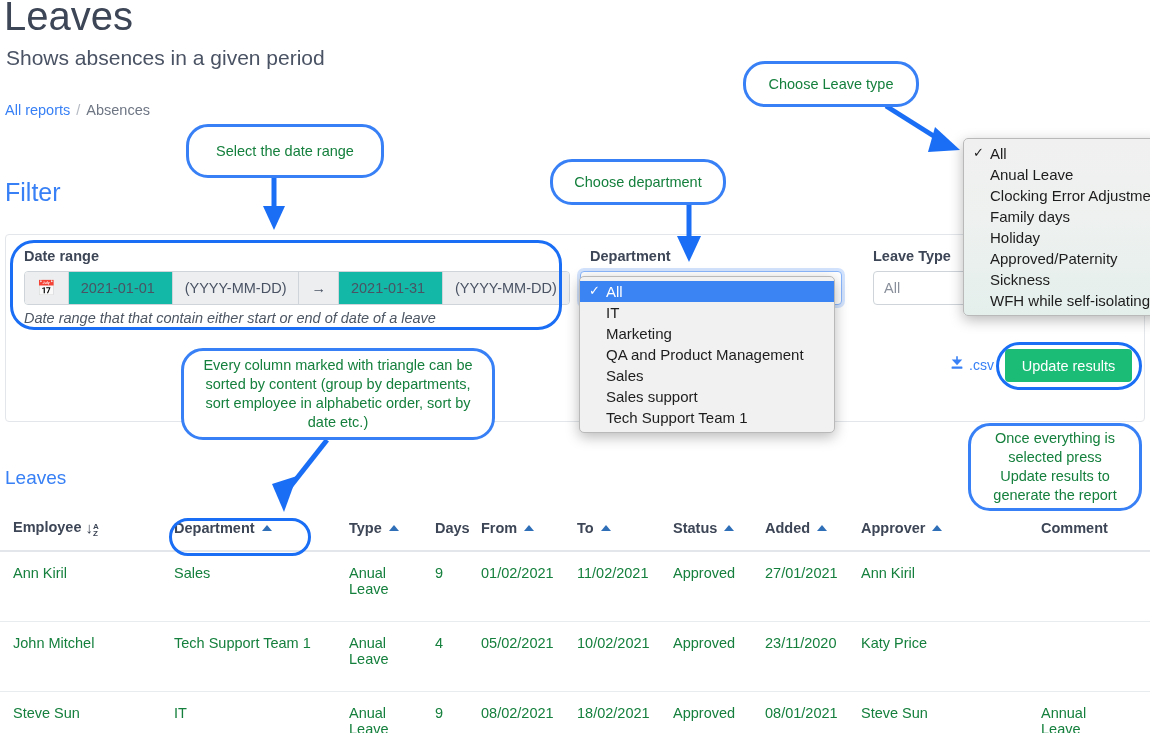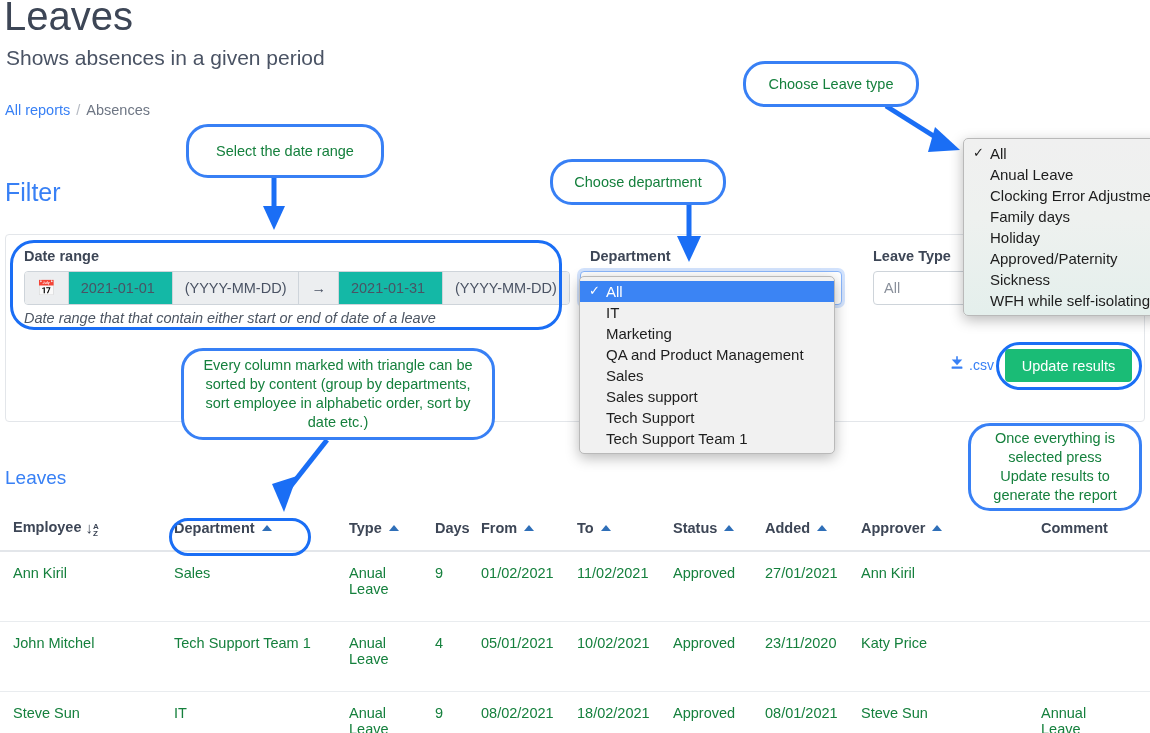--- a/index.html
+++ b/index.html
@@ -315,21 +315,21 @@
           <span class="w"></span>
         </td>
     </tr>
     <tr>
       <td class="c-emp">John Mitchel</td>
       <td class="c-dep">Tech Support Team 1</td>
       <td class="c-type">
           <span class="w">Anual Leave</span>
         </td>
       <td class="c-days">4</td>
-      <td class="c-from">05/01/2021</td>
+      <td class="c-from">05/02/2021</td>
       <td class="c-to">10/02/2021</td>
       <td class="c-stat">Approved</td>
       <td class="c-add">23/11/2020</td>
       <td class="c-appr">Katy Price</td>
       <td class="c-comm">
           <span class="w"></span>
         </td>
     </tr>
     <tr>
       <td class="c-emp">Steve Sun</td>
@@ -350,21 +350,20 @@
   </tbody>
 </table>
 
 <div class="dropdown" id="dd-department">
   <div class="dd-item selected"><span class="chk">✓</span><span>All</span></div>
   <div class="dd-item"><span>IT</span></div>
   <div class="dd-item"><span>Marketing</span></div>
   <div class="dd-item"><span>QA and Product Management</span></div>
   <div class="dd-item"><span>Sales</span></div>
   <div class="dd-item"><span>Sales support</span></div>
-  <div class="dd-item"><span>Tech Support</span></div>
   <div class="dd-item"><span>Tech Support Team 1</span></div>
 </div>
 
 <div class="dropdown" id="dd-leavetype">
   <div class="dd-item"><span class="chk">✓</span><span>All</span></div>
   <div class="dd-item"><span>Anual Leave</span></div>
   <div class="dd-item"><span>Clocking Error Adjustment</span></div>
   <div class="dd-item"><span>Family days</span></div>
   <div class="dd-item"><span>Holiday</span></div>
   <div class="dd-item"><span>Approved/Paternity</span></div>

